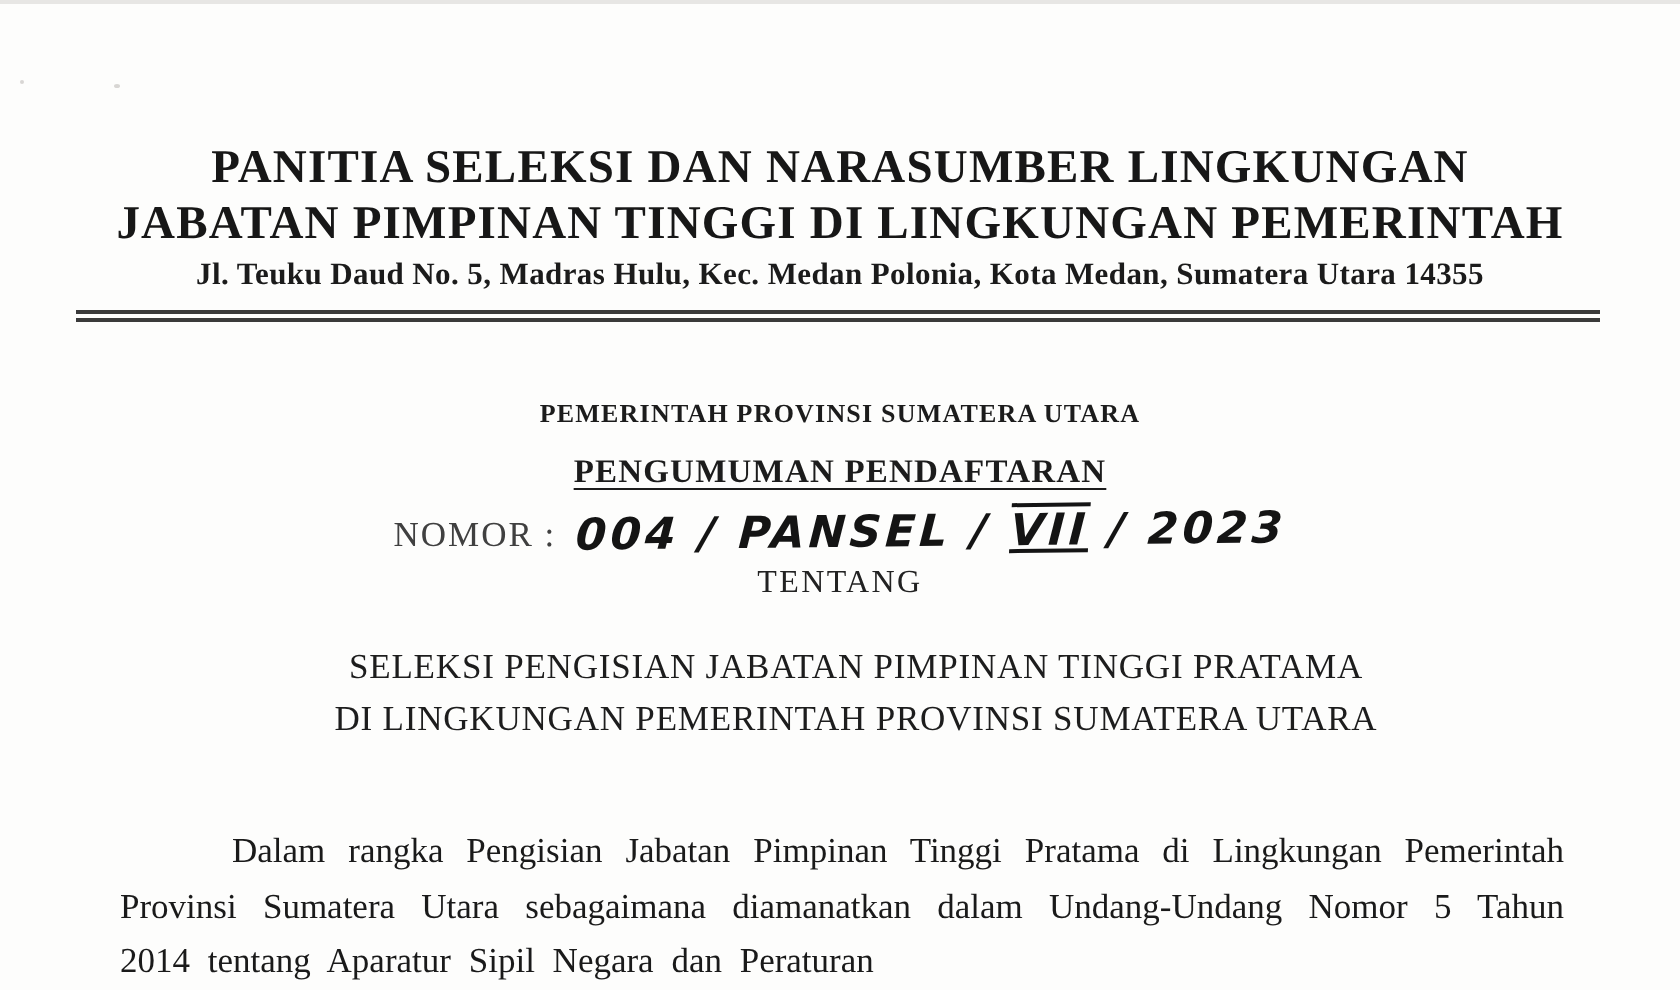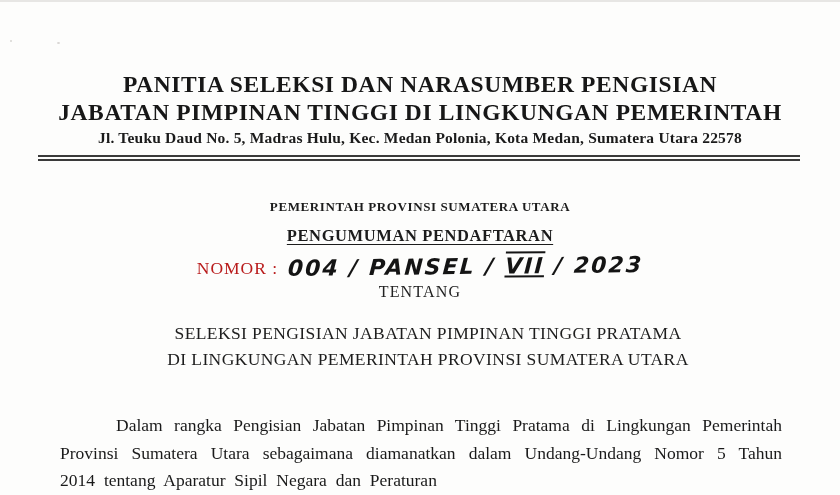--- a/index.html
+++ b/index.html
@@ -73,21 +73,21 @@
     text-decoration: underline;
     text-underline-offset: 3px;
   }
   .nomor-line {
     margin-top: 8px;
     font-size: 17.5px;
     letter-spacing: 1px;
     white-space: nowrap;
   }
   .nomor-label {
-    color: #b91c1c;
+    color: #404040;
   }
   .handwriting {
     display: inline-block;
     margin-left: 10px;
     font-family: "DejaVu Sans", sans-serif;
     font-style: italic;
     font-weight: 600;
     font-size: 22px;
     letter-spacing: 2px;
     color: #141414;
@@ -126,24 +126,24 @@
 </head>
 <body>
 
 <div class="page">
 
   <div class="speckle s1"></div>
   <div class="speckle s2"></div>
 
   <div class="letterhead">
     <div class="lh-title">
-      <div>PANITIA SELEKSI DAN NARASUMBER PENGISIAN</div>
+      <div>PANITIA SELEKSI DAN NARASUMBER LINGKUNGAN</div>
       <div>JABATAN PIMPINAN TINGGI DI LINGKUNGAN PEMERINTAH</div>
     </div>
-    <div class="lh-address">Jl. Teuku Daud No. 5, Madras Hulu, Kec. Medan Polonia, Kota Medan, Sumatera Utara 22578</div>
+    <div class="lh-address">Jl. Teuku Daud No. 5, Madras Hulu, Kec. Medan Polonia, Kota Medan, Sumatera Utara 14355</div>
     <div class="double-rule"></div>
   </div>
 
   <div class="doc-head">
     <div class="org-line">PEMERINTAH PROVINSI SUMATERA UTARA</div>
     <div class="doc-title">PENGUMUMAN PENDAFTARAN</div>
 
     <div class="nomor-line">
       <span class="nomor-label">NOMOR :</span><span class="handwriting"><span>004 / PANSEL / </span><span class="hand-roman">VII</span><span> / 2023</span></span>
     </div>

